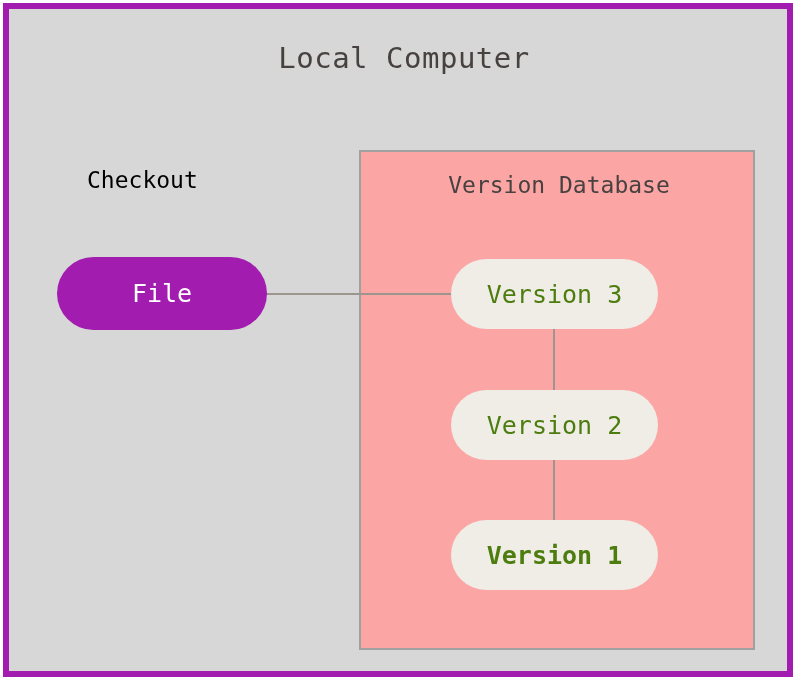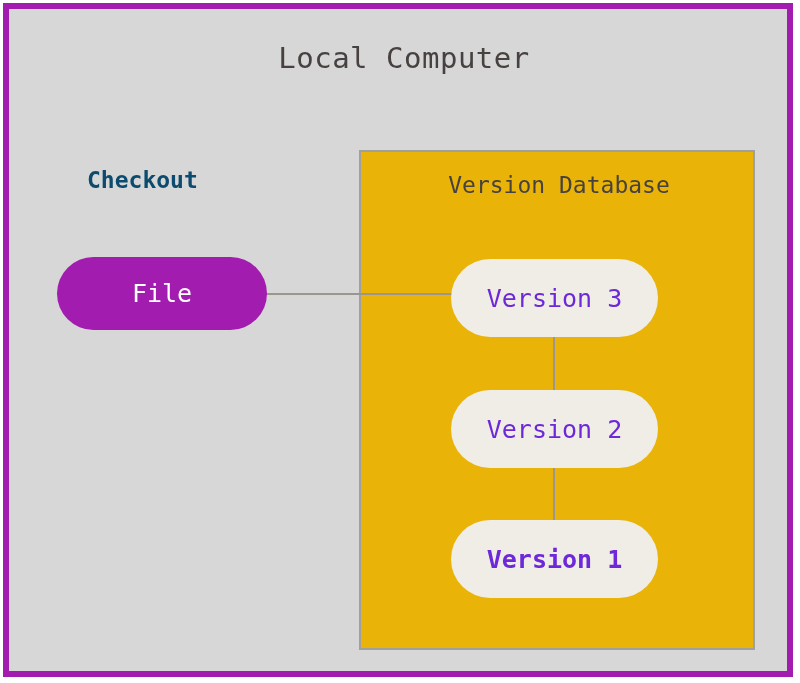--- a/index.html
+++ b/index.html
@@ -44,34 +44,33 @@
     color: #474240;
     white-space: pre;
   }
 
   
   .checkout-label {
     position: absolute;
     left: 78px;
     top: 158px;
     font-size: 23px;
-    color: #0c4a6e;
+    color: #000000;
     white-space: pre;
-    font-weight: bold;
   }
 
   
   .vdb-panel {
     position: absolute;
     left: 350px;
     top: 141px;
     width: 396px;
     height: 500px;
     box-sizing: border-box;
-    background: #eab308;
+    background: #fca5a5;
     border: 2px solid #a0a0a0;
   }
 
   .vdb-title {
     position: absolute;
     left: 0;
     top: 20px;
     width: 396px;
     text-align: center;
     font-size: 23px;
@@ -123,23 +122,23 @@
     left: 48px;
     top: 248px;
     width: 210px;
     height: 73px;
     background: #a21caf;
     color: #ffffff;
   }
 
   .pill-version {
     width: 207px;
-    height: 78px;
+    height: 70px;
     background: #efede5;
-    color: #6d28d9;
+    color: #4d7c0f;
     left: 442px;
   }
 
   .pill-v3 { top: 250px; }
   .pill-v2 { top: 381px; }
   .pill-v1 { top: 511px; font-weight: bold; }
 </style>
 </head>
 <body>
 

